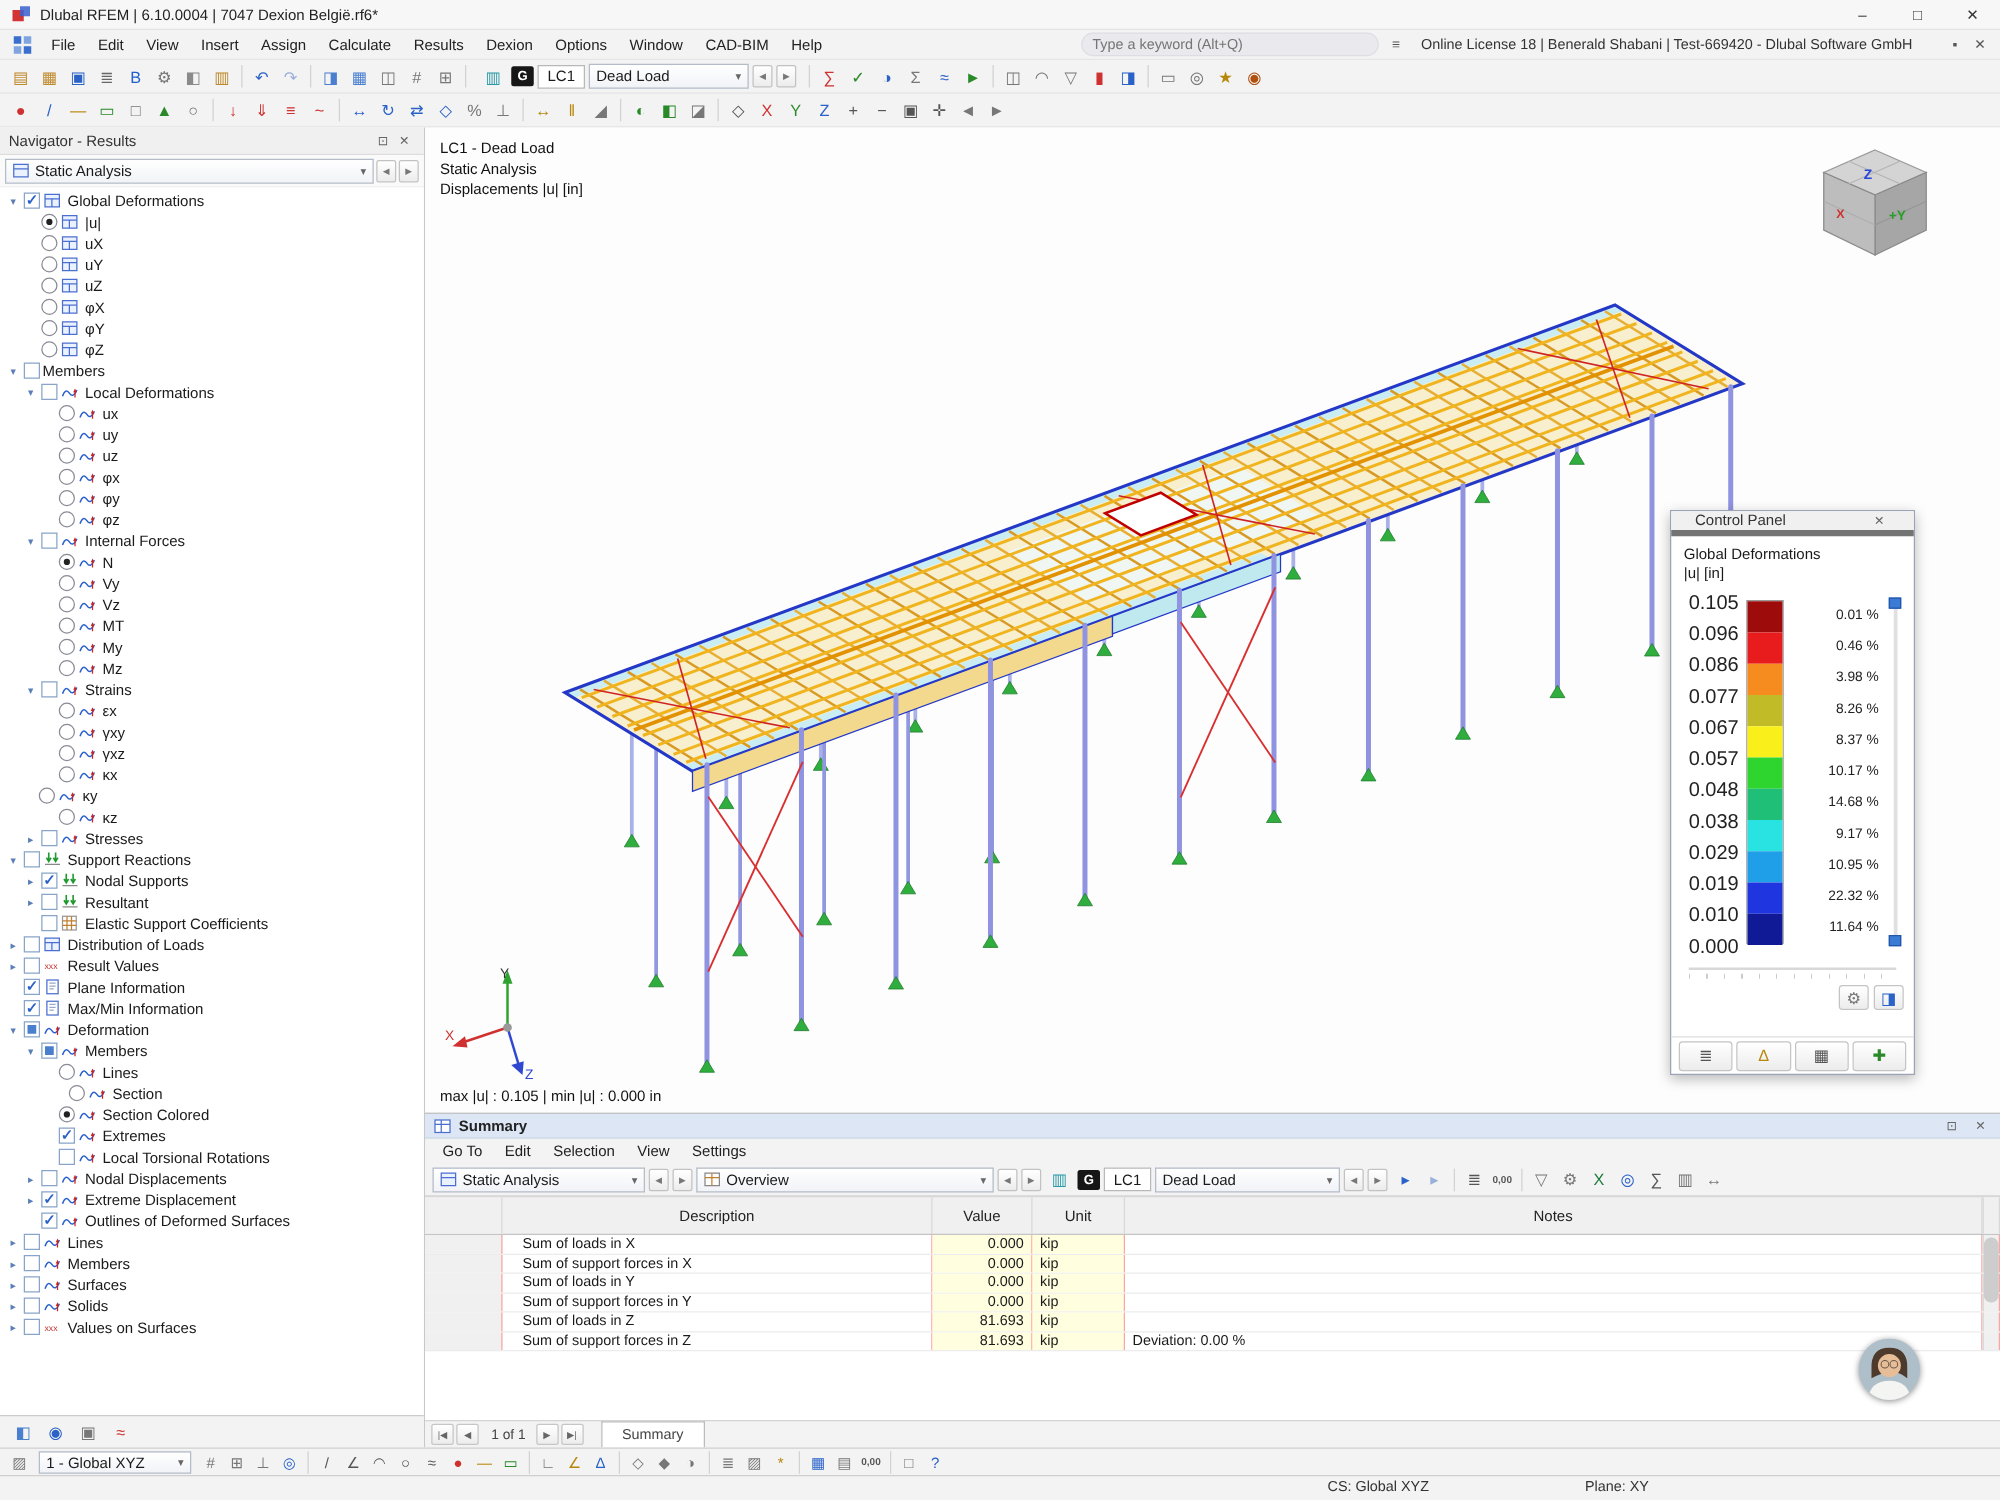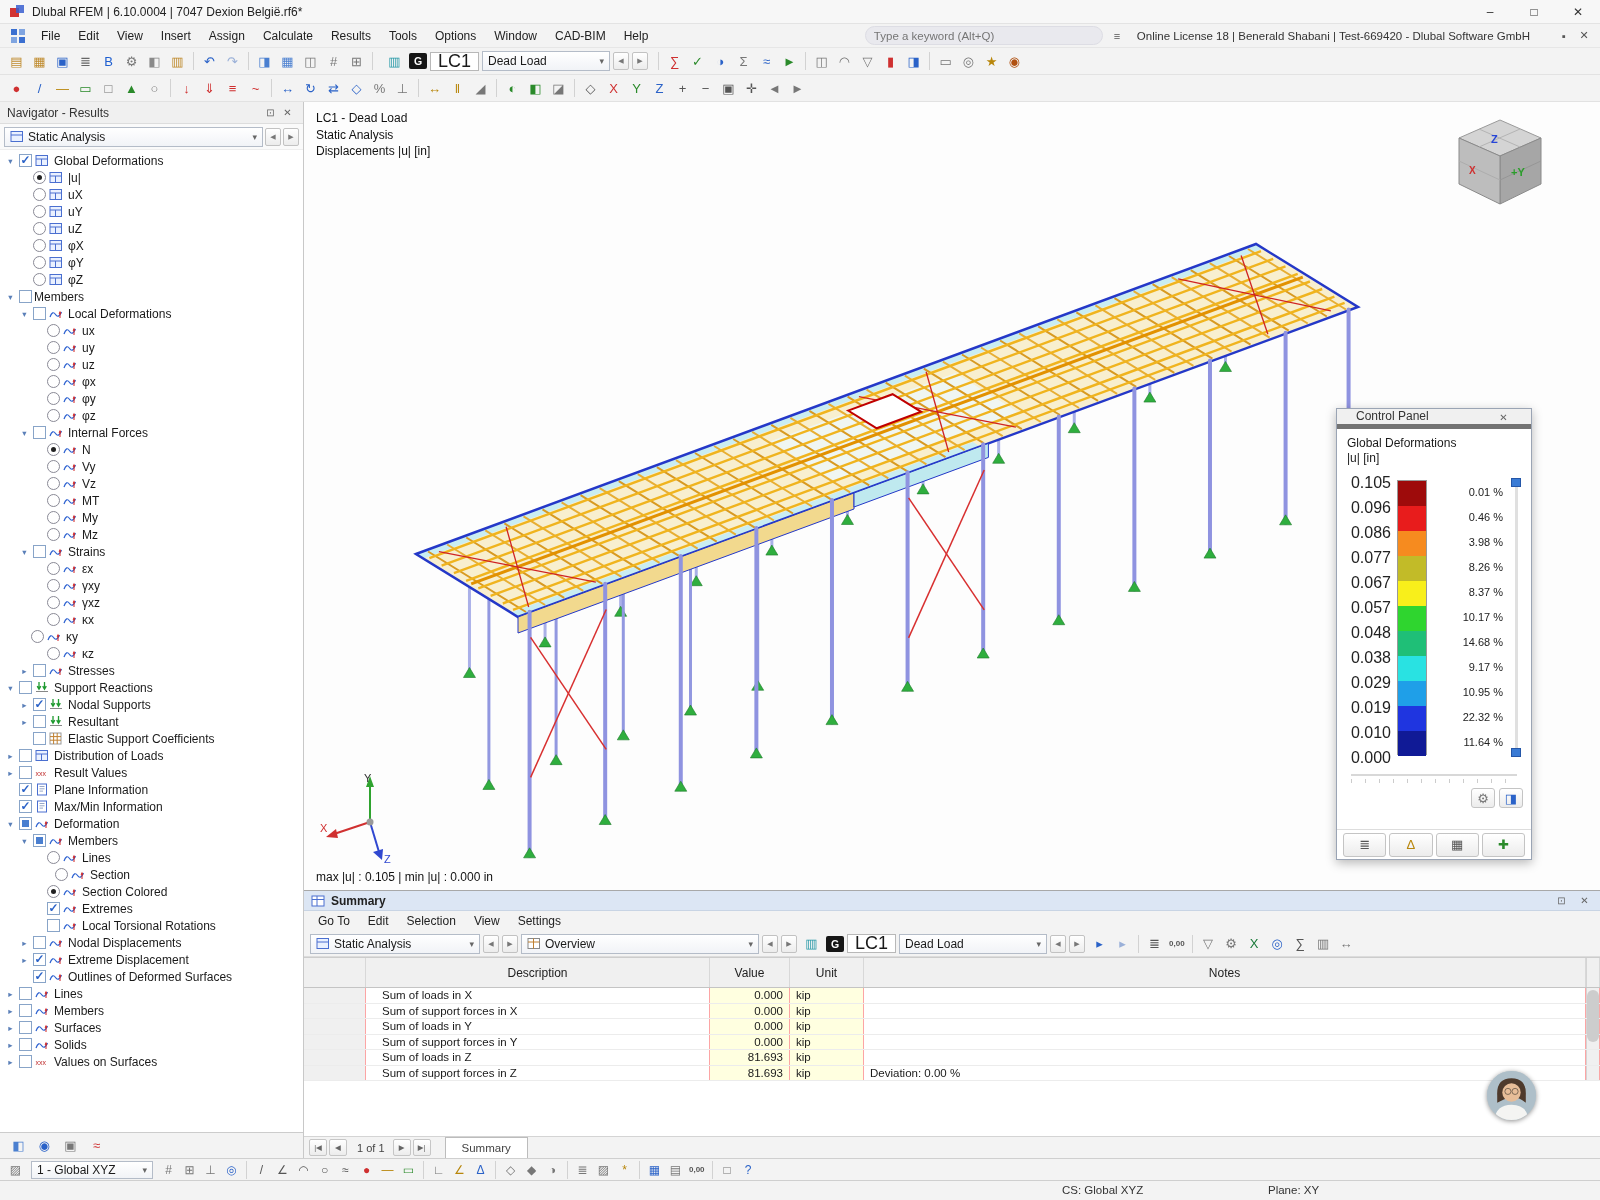--- a/index.html
+++ b/index.html
@@ -22,31 +22,31 @@
 .mbtn{width:20px;height:18px;display:flex;align-items:center;justify-content:center;color:#555;font-size:11px}
 .license{font-size:11.5px;color:#333;margin:0 10px;white-space:nowrap}
 .mwin{display:flex;margin-left:14px;margin-right:6px}
 
 .toolbar{height:27px;background:#f3f3f3;display:flex;align-items:center;padding:0 5px;border-bottom:1px solid #e2e2e2}
 .tbgrp{display:flex;align-items:center}
 .tbi{width:23px;height:22px;display:flex;align-items:center;justify-content:center;font-size:13px;border-radius:3px;flex:none}
 .tbsep{width:1px;height:18px;background:#d2d2d2;margin:0 4px;flex:none}
 .lc-cluster{display:flex;align-items:center;gap:3px;margin:0 6px}
 .lc-badge{width:18px;height:16px;background:#161616;color:#fff;font-weight:bold;font-size:10.5px;display:flex;align-items:center;justify-content:center;border-radius:2px}
-.lc-box{height:19px;border:1px solid #b8b8b8;background:#fff;padding:0 7px;display:flex;align-items:center;font-size:18px}
+.lc-box{height:19px;border:1px solid #b8b8b8;background:#fff;padding:0 7px;display:flex;align-items:center;font-size:12px}
 .combo{height:20px;border:1px solid #b4bcc8;background:linear-gradient(#ffffff,#f1f3f7);display:flex;align-items:center;padding:0 5px;font-size:12px;gap:4px}
 .combo .ctext{flex:1;white-space:nowrap;overflow:hidden}
 .combo .carr{color:#666;font-size:9px}
 .combo .cicon{flex:none;display:flex}
 .mini{width:16px;height:18px;border:1px solid #c2c2c2;background:linear-gradient(#fff,#ececec);display:flex;align-items:center;justify-content:center;font-size:7px;color:#777;border-radius:2px}
 .lc-combo{width:128px}
 
 .main{display:flex;height:1056px}
 
-.navigator{width:304px;flex:none;background:#fff;border-right:1px solid #c8c8c8;display:flex;flex-direction:column}
+.navigator{width:340px;flex:none;background:#fff;border-right:1px solid #c8c8c8;display:flex;flex-direction:column}
 .nav-head{height:22px;background:#f0f0f0;display:flex;align-items:center;padding:0 7px;border-bottom:1px solid #ddd;font-size:12px;color:#333}
 .nav-head .t{flex:1}
 .nh-btn{width:17px;height:16px;display:flex;align-items:center;justify-content:center;color:#666;font-size:10px}
 .nav-combo-row{height:26px;display:flex;align-items:center;padding:3px 4px;gap:2px;background:#fafafa;border-bottom:1px solid #eee}
 .nav-combo-row .combo{flex:1}
 .tree{flex:1;overflow:hidden;background:#fff;padding-top:2px}
 .trow{height:17px;display:flex;align-items:center;font-size:12px;white-space:nowrap}
 .tchev{width:13px;text-align:center;color:#5a7fb8;font-size:8.5px;flex:none}
 .cb{width:13px;height:13px;border:1px solid #88a4c8;background:#fff;margin:0 2px;position:relative;flex:none}
 .cb.on::after{content:"✓";position:absolute;left:0.5px;top:-2.5px;color:#2a62c8;font-size:12px;font-weight:bold}
@@ -150,21 +150,21 @@
         </svg>
     </div>
     <div class="menus" id="menus">
         <span class="menu-item">File</span>
         <span class="menu-item">Edit</span>
         <span class="menu-item">View</span>
         <span class="menu-item">Insert</span>
         <span class="menu-item">Assign</span>
         <span class="menu-item">Calculate</span>
         <span class="menu-item">Results</span>
-        <span class="menu-item">Tools</span>
+        <span class="menu-item">Dexion</span>
         <span class="menu-item">Options</span>
         <span class="menu-item">Window</span>
         <span class="menu-item">CAD-BIM</span>
         <span class="menu-item">Help</span>
       </div>
     <div class="mspace"></div>
     <div class="search">
       <input placeholder="Type a keyword (Alt+Q)" style="">
     </div>
     <div class="mbtn">≡</div>

